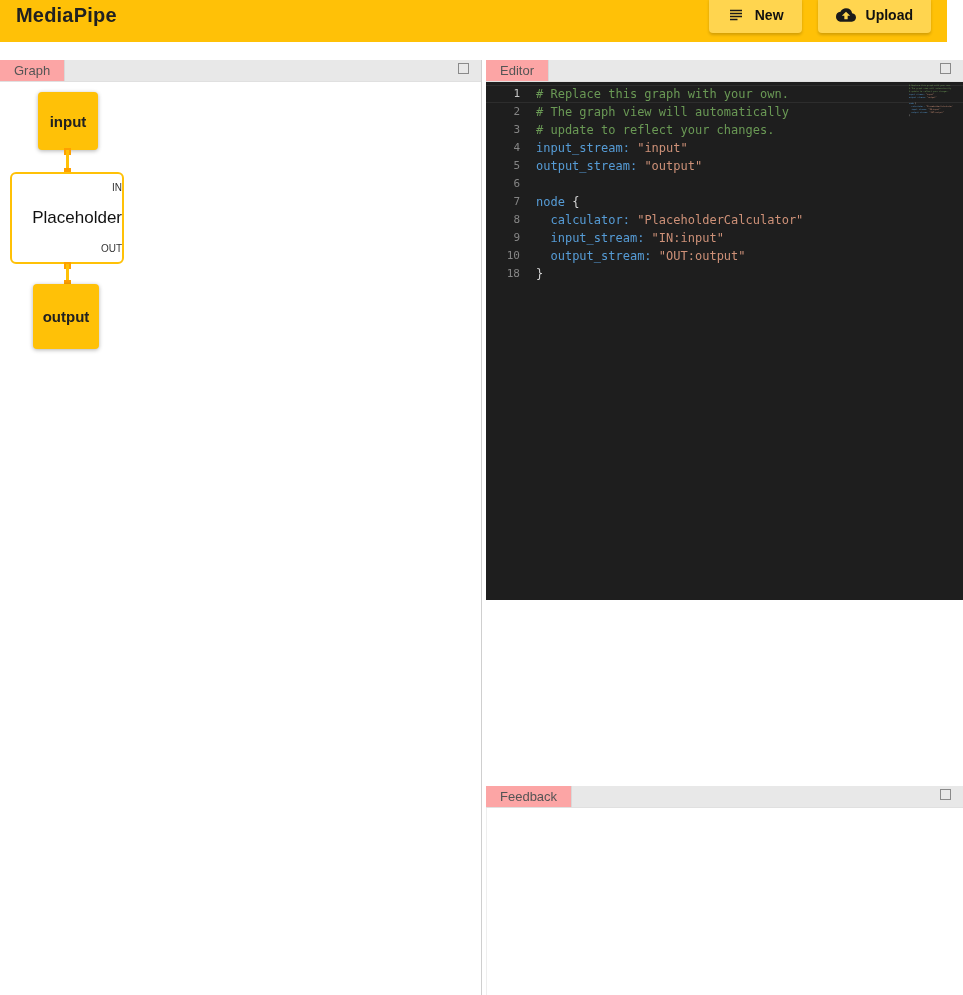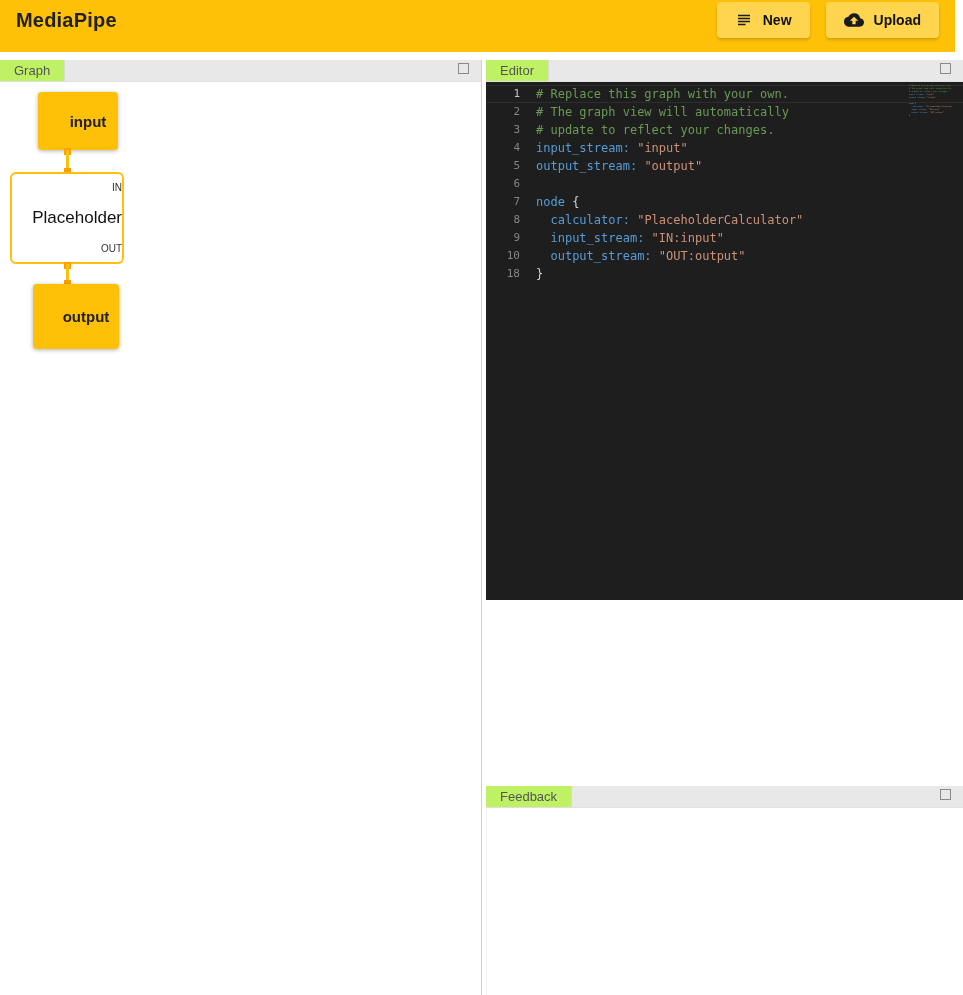--- a/index.html
+++ b/index.html
@@ -2,43 +2,43 @@
 <html><head>
 <meta charset="utf-8">
 <style>
   html,body{margin:0;padding:0;}
   body{
     width:963px;height:995px;position:relative;overflow:hidden;
     background:#ffffff;font-family:"Liberation Sans",sans-serif;
   }
   
   .app-header{
-    position:absolute;top:0;left:0;right:8px;height:52px;background:#FFC107;
+    position:absolute;top:0;left:0;right:16px;height:42px;background:#FFC107;
     display:flex;align-items:center;padding:0 10px 12px 16px;box-sizing:border-box;
   }
   .app-title{font-size:20px;font-weight:bold;color:#212121;letter-spacing:.2px;}
   .header-actions{margin-left:auto;display:flex;gap:16px;padding-right:6px;}
   .hbtn{
     display:flex;align-items:center;gap:10px;height:36px;padding:0 18px;
     background:#FFD54F;border:none;border-radius:4px;font-size:14px;font-weight:bold;
     color:#111;box-shadow:0 2px 3px rgba(0,0,0,.18);cursor:pointer;
     font-family:"Liberation Sans",sans-serif;
   }
   .hbtn svg{display:block;}
   
   .tabstrip{height:22px;background:#e8e8e8;display:flex;align-items:stretch;position:relative;border-bottom:1px solid #e0e0e0;box-sizing:border-box;}
-  .tab{background:#bef264;padding:0 14px;font-size:13px;color:#555;display:flex;align-items:center;border-right:1px solid #d8d8d8;}
+  .tab{background:#fca5a5;padding:0 14px;font-size:13px;color:#555;display:flex;align-items:center;border-right:1px solid #d8d8d8;}
   .expand-box{position:absolute;right:12px;top:3px;width:9px;height:9px;border:1px solid #8a8a8a;background:transparent;cursor:pointer;}
   
   .graph-panel{position:absolute;top:60px;left:0;width:482px;bottom:0;background:#fff;border-right:1px solid #cfcfcf;box-sizing:border-box;}
   .graph-canvas{position:absolute;top:22px;left:0;right:0;bottom:0;background:#fff;}
   .gnode{
     position:absolute;background:#FFC107;border-radius:4px;
     box-shadow:0 1px 4px rgba(0,0,0,.3);display:flex;align-items:center;justify-content:center;
-    font-size:15px;font-weight:bold;color:#212121;padding-left:20px;
+    font-size:15px;font-weight:bold;color:#212121;
   }
   .node-input{left:38px;top:10px;width:60px;height:58px;}
   .node-output{left:33px;top:202px;width:66px;height:65px;}
   .placeholder-node{
     position:absolute;left:10px;top:90px;width:114px;height:92px;box-sizing:border-box;
     background:#fff;border:2px solid #FFC107;border-radius:6px;
     display:flex;flex-direction:column;align-items:flex-end;justify-content:space-between;
     padding:8px 0;
   }
   .port-label{font-size:10px;color:#333;}

